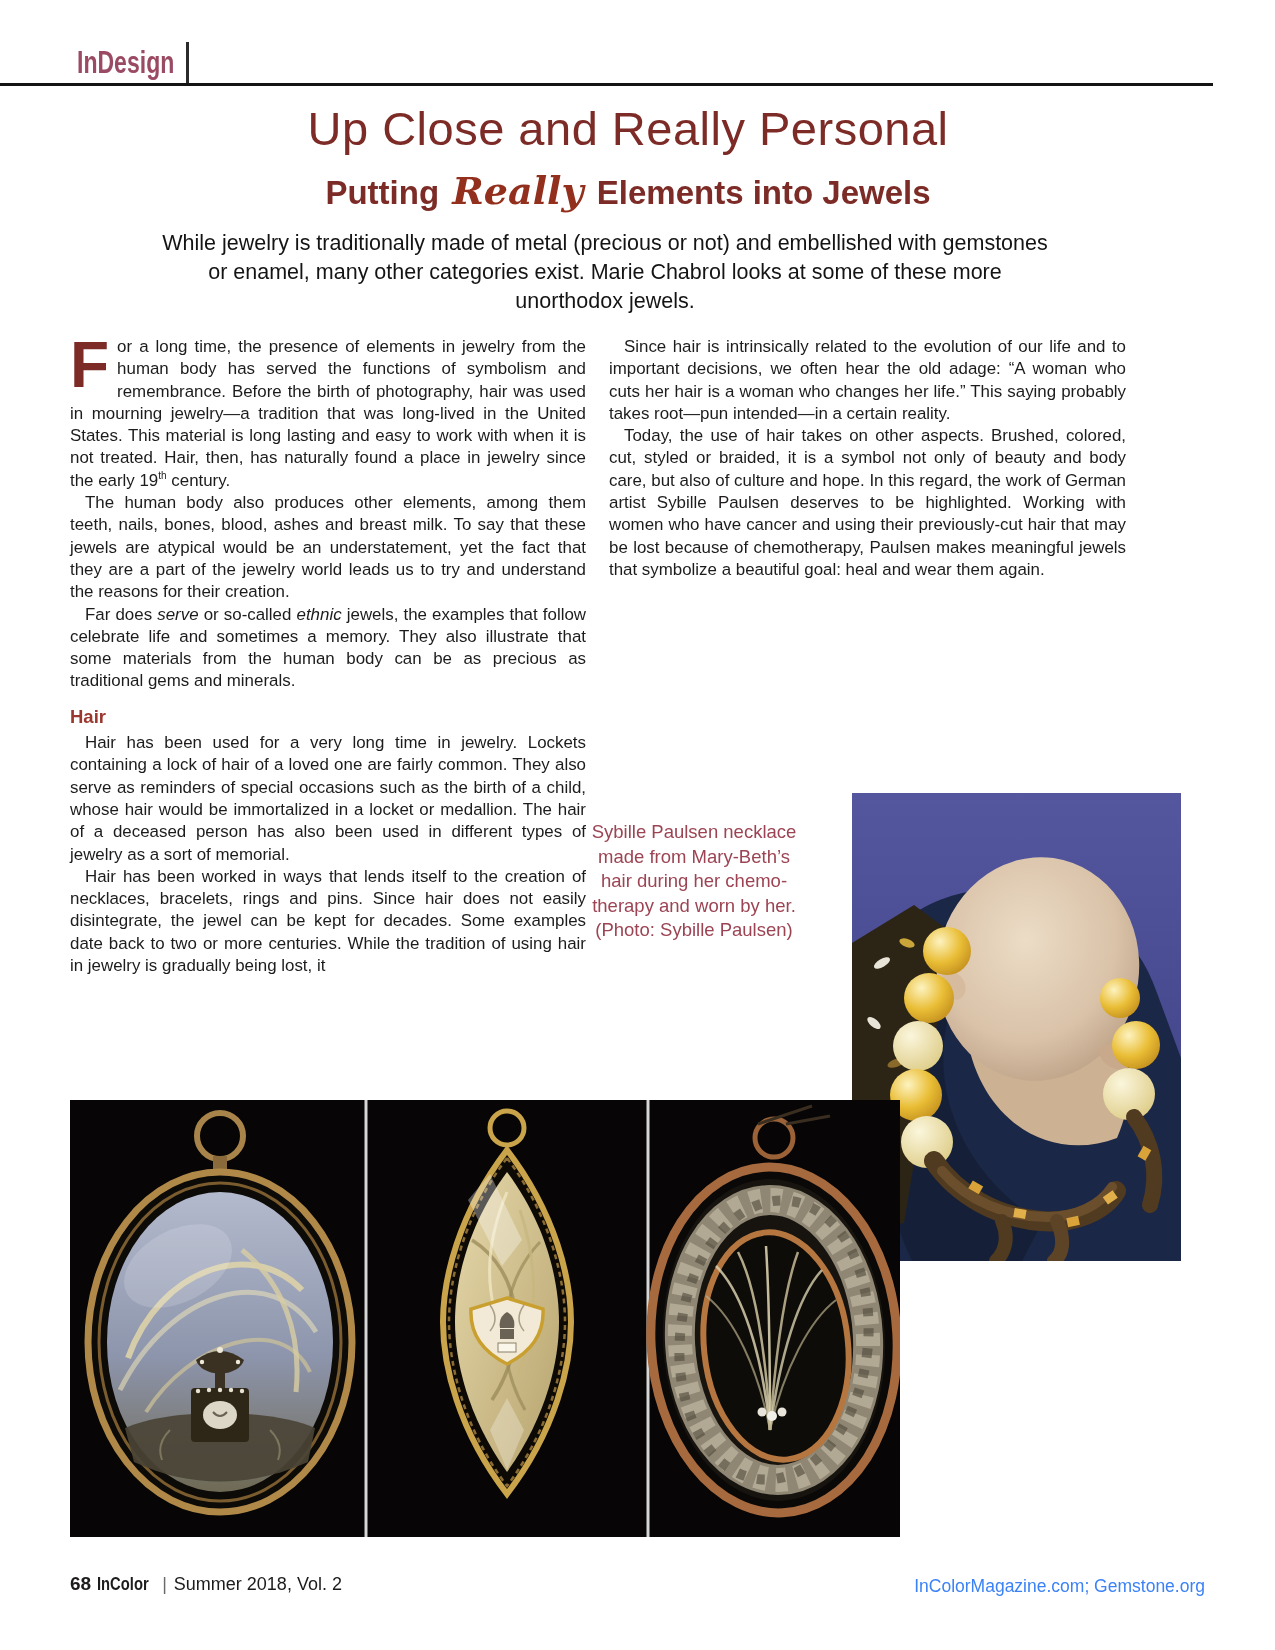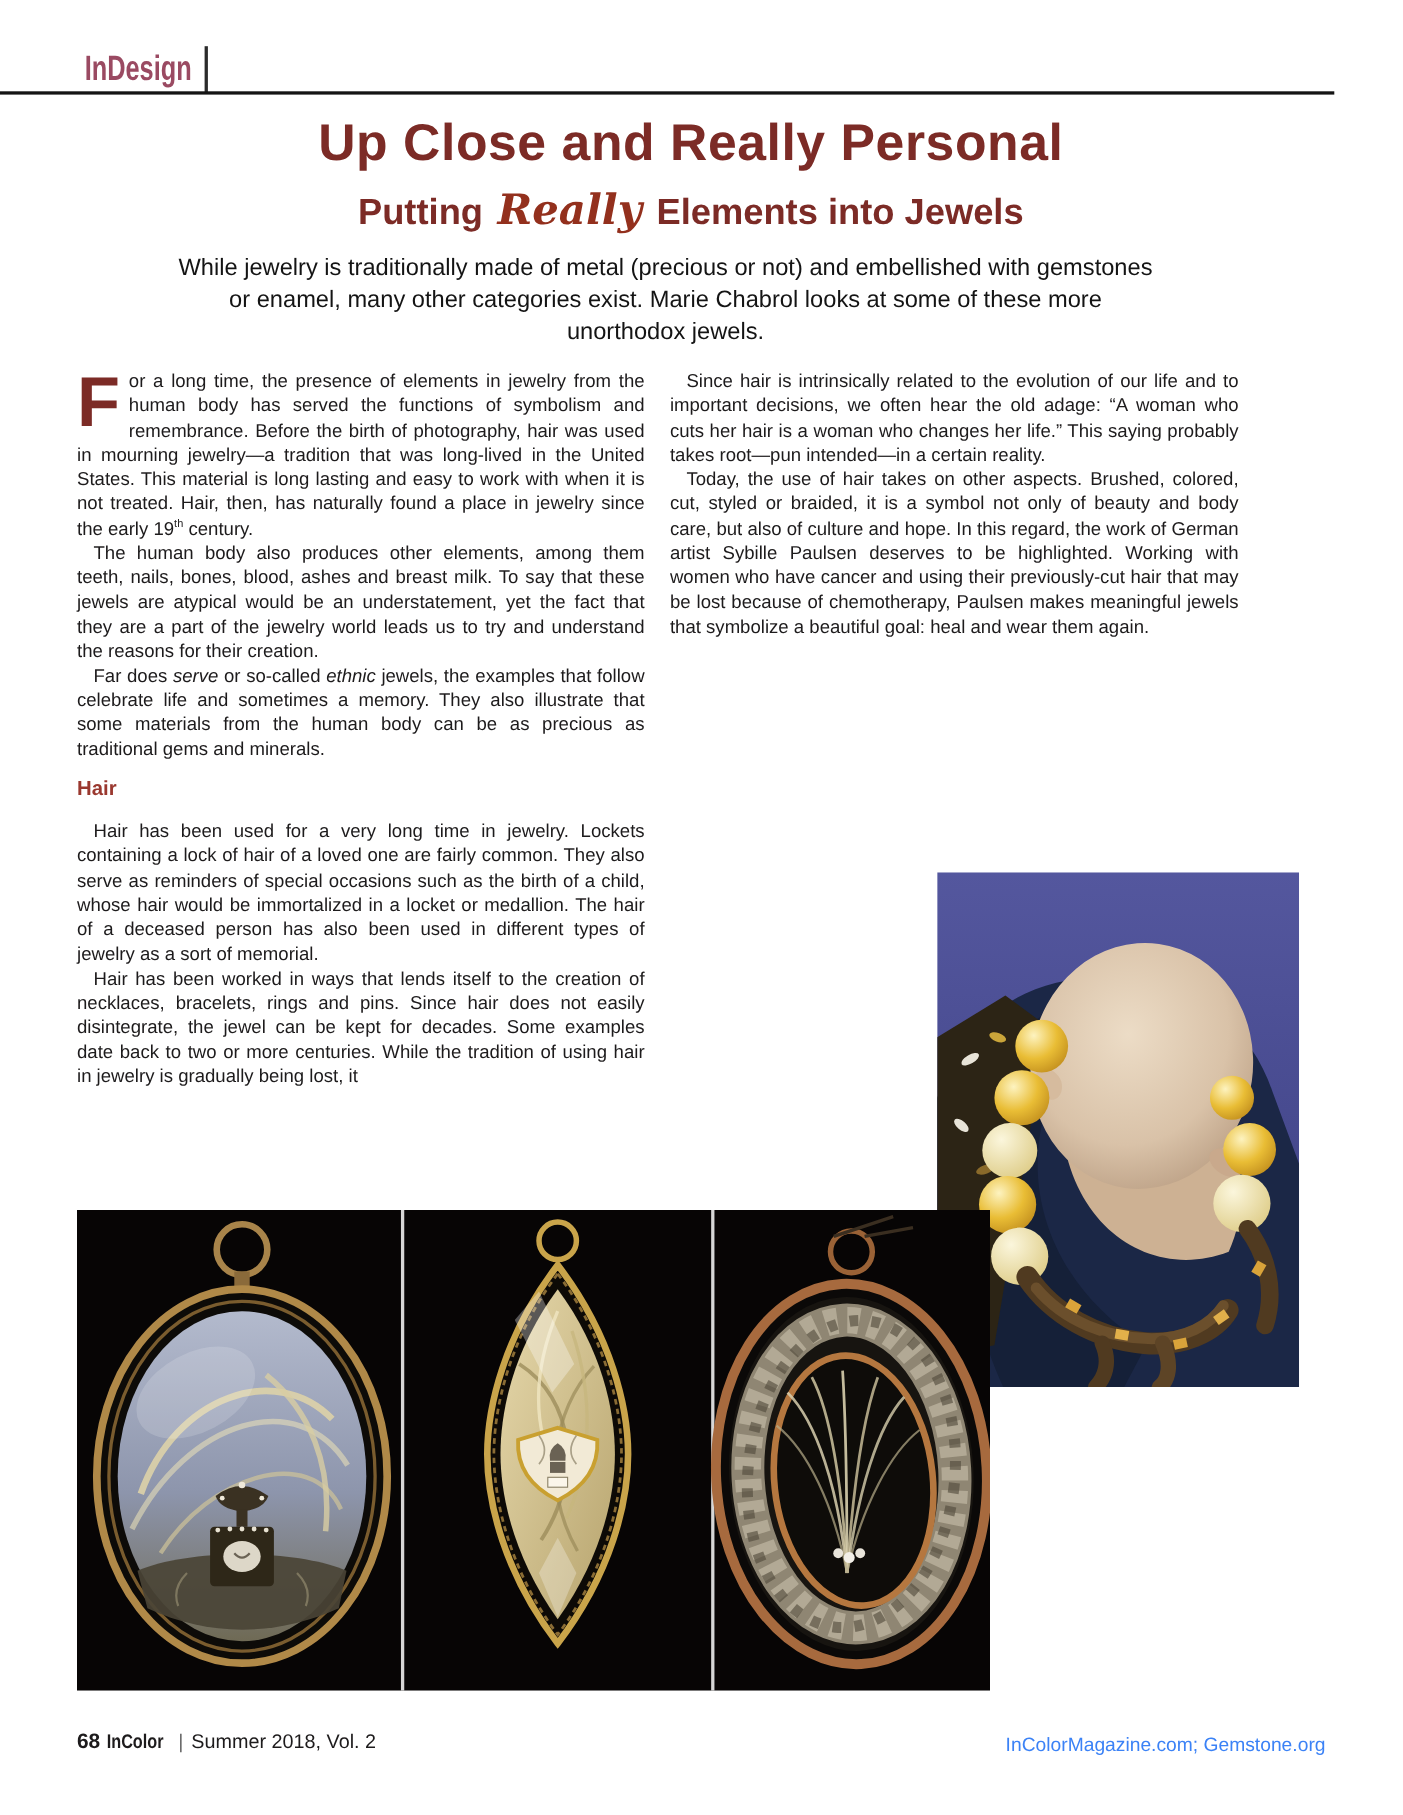--- a/index.html
+++ b/index.html
@@ -10,21 +10,21 @@
   
   .kicker{
     position:absolute;left:77px;top:44px;font-size:32px;font-weight:700;
     color:#9a4a62;transform:scaleX(.72);transform-origin:left center;white-space:nowrap;
   }
   .kicker-bar{position:absolute;left:186px;top:42px;width:3px;height:42px;background:#2b2b2b;}
   .header-rule{position:absolute;left:0;top:83px;width:1213px;height:3px;background:#141414;}
   
   .title{
     position:absolute;left:0;top:101px;width:1256px;margin:0;text-align:center;
-    font-size:47px;font-weight:700;color:#7c2b26;letter-spacing:.5px;
+    font-size:47px;font-weight:400;color:#7c2b26;letter-spacing:.5px;
   }
   .subtitle{
     position:absolute;left:0;top:168px;width:1256px;margin:0;text-align:center;
     font-size:33px;font-weight:700;color:#7c2b26;
   }
   .subtitle .human{
     font-family:"DejaVu Serif",serif;font-style:italic;font-weight:700;
     color:#93301d;font-size:38px;padding:0 4px;
   }
   .intro{
@@ -35,21 +35,21 @@
   .col{position:absolute;top:336px;font-size:16.9px;line-height:22.3px;text-align:justify;color:#1d1b1c;}
   .col-left{left:70px;width:516px;}
   .col-right{left:609px;width:517px;}
   .col p{margin:0;}
   .col p.indent{text-indent:15px;}
   .dropcap{
     float:left;font-size:64px;line-height:51px;font-weight:700;color:#7c2b26;
     padding:4px 8px 0 0;
   }
   sup.ord{font-size:10px;vertical-align:7px;line-height:0;}
-  .hair-heading{margin:13px 0 17px 0;font-size:18.5px;font-weight:700;color:#9a382f;text-align:left;}
+  .hair-heading{margin:13px 0 4px 0;font-size:18.5px;font-weight:700;color:#9a382f;text-align:left;}
   em{font-style:italic;}
   
   .caption{position:absolute;white-space:pre-line;color:#9c4453;}
   .caption-sybille{left:585px;top:820px;width:218px;text-align:center;font-size:18.5px;line-height:24.6px;}
   .caption-pendants{left:895px;top:1300px;width:290px;text-align:left;font-size:19.5px;line-height:29px;}
   
   .figure{position:absolute;margin:0;padding:0;}
   .figure-head{left:852px;top:793px;width:329px;height:468px;z-index:1;}
   .figure-pendants{left:70px;top:1100px;width:830px;height:437px;z-index:2;}
   .figure svg{display:block;}
@@ -81,20 +81,25 @@
     <h3 class="hair-heading">Hair</h3>
     <p class="indent">Hair has been used for a very long time in jewelry. Lockets containing a lock of hair of a loved one are fairly common. They also serve as reminders of special occasions such as the birth of a child, whose hair would be immortalized in a locket or medallion. The hair of a deceased person has also been used in different types of jewelry as a sort of memorial.</p>
     <p class="indent">Hair has been worked in ways that lends itself to the creation of necklaces, bracelets, rings and pins. Since hair does not easily disintegrate, the jewel can be kept for decades. Some examples date back to two or more centuries. While the tradition of using hair in jewelry is gradually being lost, it</p>
   </div>
 
   <div class="col col-right">
     <p class="indent">Since hair is intrinsically related to the evolution of our life and to important decisions, we often hear the old adage: “A woman who cuts her hair is a woman who changes her life.” This saying probably takes root—pun intended—in a certain reality.</p>
     <p class="indent">Today, the use of hair takes on other aspects. Brushed, colored, cut, styled or braided, it is a symbol not only of beauty and body care, but also of culture and hope. In this regard, the work of German artist Sybille Paulsen deserves to be highlighted. Working with women who have cancer and using their previously-cut hair that may be lost because of chemotherapy, Paulsen makes meaningful jewels that symbolize a beautiful goal: heal and wear them again.</p>
   </div>
 
+  <div class="caption caption-sybille">Sybille Paulsen necklace
+made from Mary-Beth’s
+hair during her chemo-
+therapy and worn by her.
+(Photo: Sybille Paulsen)</div>
 
   <figure class="figure figure-head">
     <svg width="329" height="468" viewBox="0 0 329 468">
       <defs>
         <linearGradient id="hbg" x1="0" y1="0" x2="0" y2="1">
           <stop offset="0" stop-color="#54579e"></stop>
           <stop offset="0.5" stop-color="#474a8f"></stop>
           <stop offset="1" stop-color="#3b3e7c"></stop>
         </linearGradient>
         <radialGradient id="hskin" cx="0.42" cy="0.38" r="0.75">

